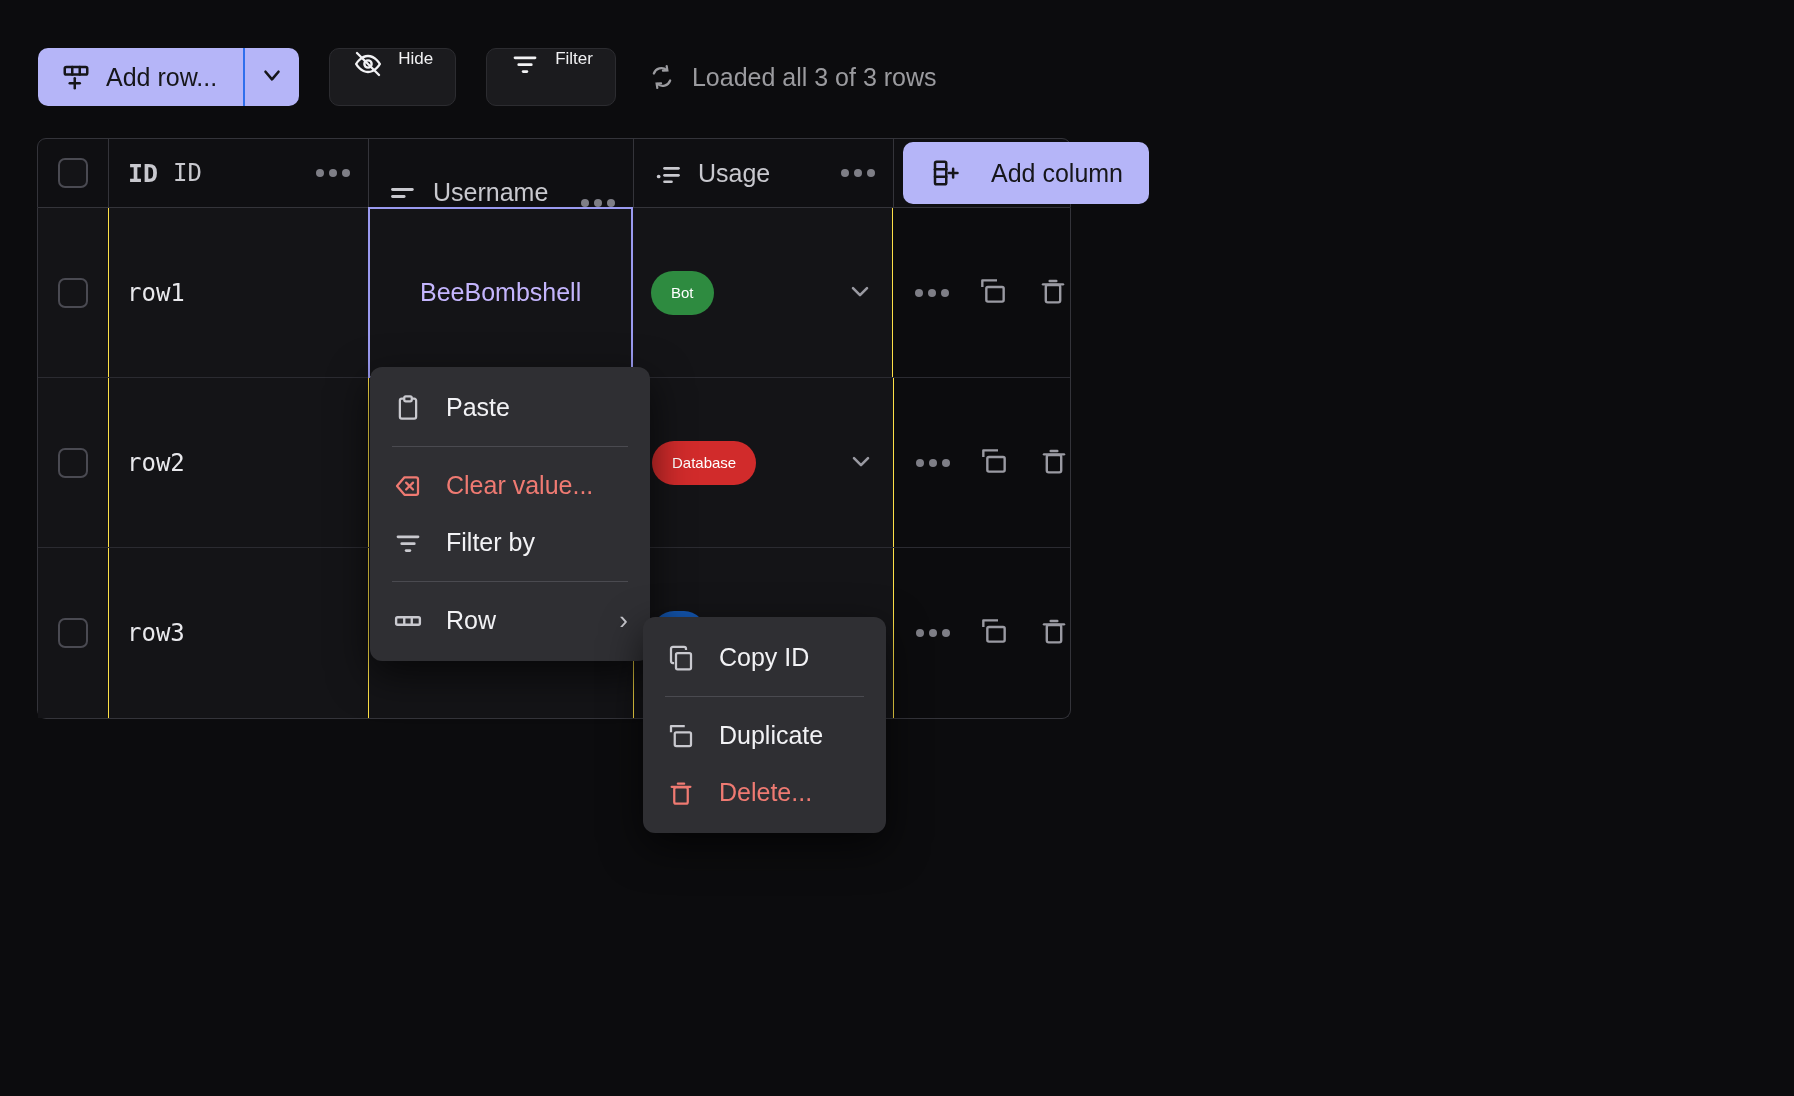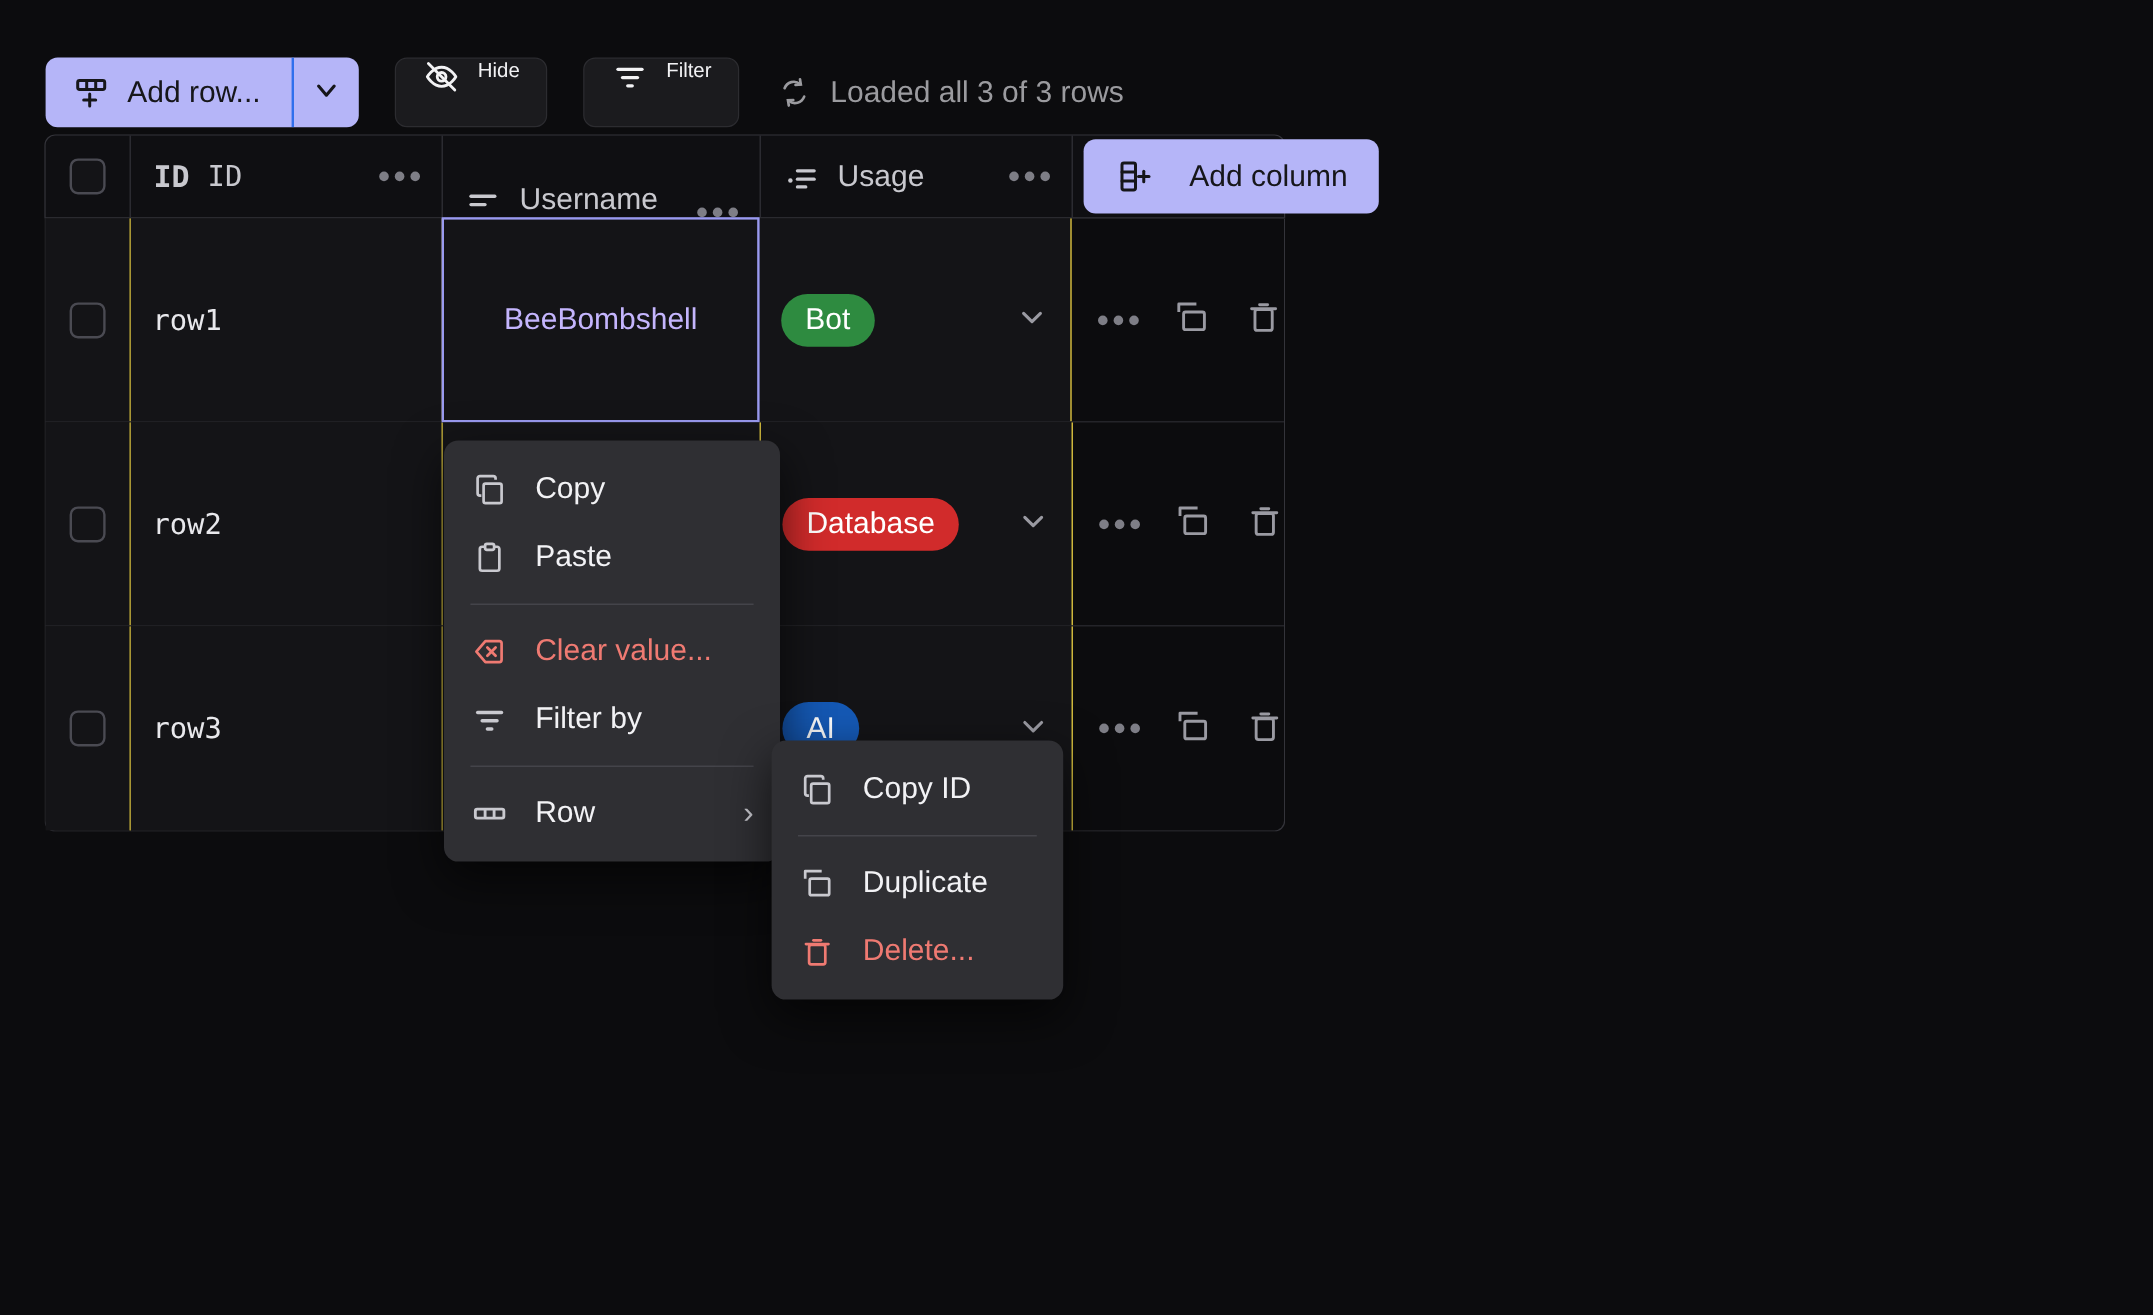--- a/index.html
+++ b/index.html
@@ -38,21 +38,21 @@
     height: 58px; padding: 0 22px;
     background: #1b1b1e; border: 1px solid #2c2c30; border-radius: 10px;
     color: #f2f2f4; font-size: 17px; cursor: pointer;
   }
   .status {
     display: flex; align-items: center; gap: 14px;
     color: #9b9b9f; font-size: 25px; white-space: nowrap;
   }
 
   
-  .grid { position: absolute; left: 37px; top: 112px; }
+  .grid { position: absolute; left: 37px; top: 138px; }
   .grid-head {
     display: flex; height: 70px;
     border: 1px solid #34343a; border-radius: 9px 9px 0 0;
     background: #0f0f12; overflow: visible;
   }
   .hcell {
     display: flex; align-items: center;
     border-right: 1px solid #34343a;
     padding: 0 18px; height: 100%;
   }
@@ -97,21 +97,21 @@
   .cell.c-user.selected {
     border: 2px solid #9a9af0; background: #141417;
     margin: -1px 0 -1px -1px; height: calc(100% + 2px);
   }
   .idtext { color: #e8e8ec; font-family: "DejaVu Sans Mono", monospace; font-size: 24px; }
   .usertext { color: #c4b5fd; font-size: 25px; margin-left: 32px; }
 
   .pill {
     display: inline-flex; align-items: center; justify-content: center;
     height: 44px; padding: 0 20px; border-radius: 22px;
-    color: #fff; font-size: 25px; white-space: nowrap;
+    color: #fff; font-size: 15px; white-space: nowrap;
   }
   .caret-down { cursor: pointer; }
 
   .rowacts {
     display: flex; align-items: center; gap: 28px;
     padding-left: 22px; height: 100%;
   }
 
   
   .menu {
@@ -381,29 +381,20 @@
             </svg>
           </span>
         </div>
       </div>
 
     </div>
   </div>
 
   <div class="menu" id="ctx-menu">
 
-    <div class="mi">
-      <span class="micon">
-        <svg width="30" height="30" viewBox="0 0 24 24" fill="none" stroke="#c9c9cf" stroke-width="1.8" stroke-linejoin="round">
-          <rect x="8" y="8" width="12" height="13" rx="1.3"></rect>
-            <path d="M16 5.5V4.6A1.6 1.6 0 0 0 14.4 3H5.6A1.6 1.6 0 0 0 4 4.6v9.8A1.6 1.6 0 0 0 5.6 16h.9"></path>
-        </svg>
-      </span>
-      <span>Copy</span>
-    </div>
 
     <div class="mi">
       <span class="micon">
         <svg width="30" height="30" viewBox="0 0 24 24" fill="none" stroke="#c9c9cf" stroke-width="1.8" stroke-linejoin="round">
           <path d="M9 4.5H7A1.5 1.5 0 0 0 5.5 6v13A1.5 1.5 0 0 0 7 20.5h10A1.5 1.5 0 0 0 18.5 19V6A1.5 1.5 0 0 0 17 4.5h-2"></path>
           <rect x="9" y="2.6" width="6" height="4" rx="1.2"></rect>
         </svg>
       </span>
       <span>Paste</span>
     </div>

